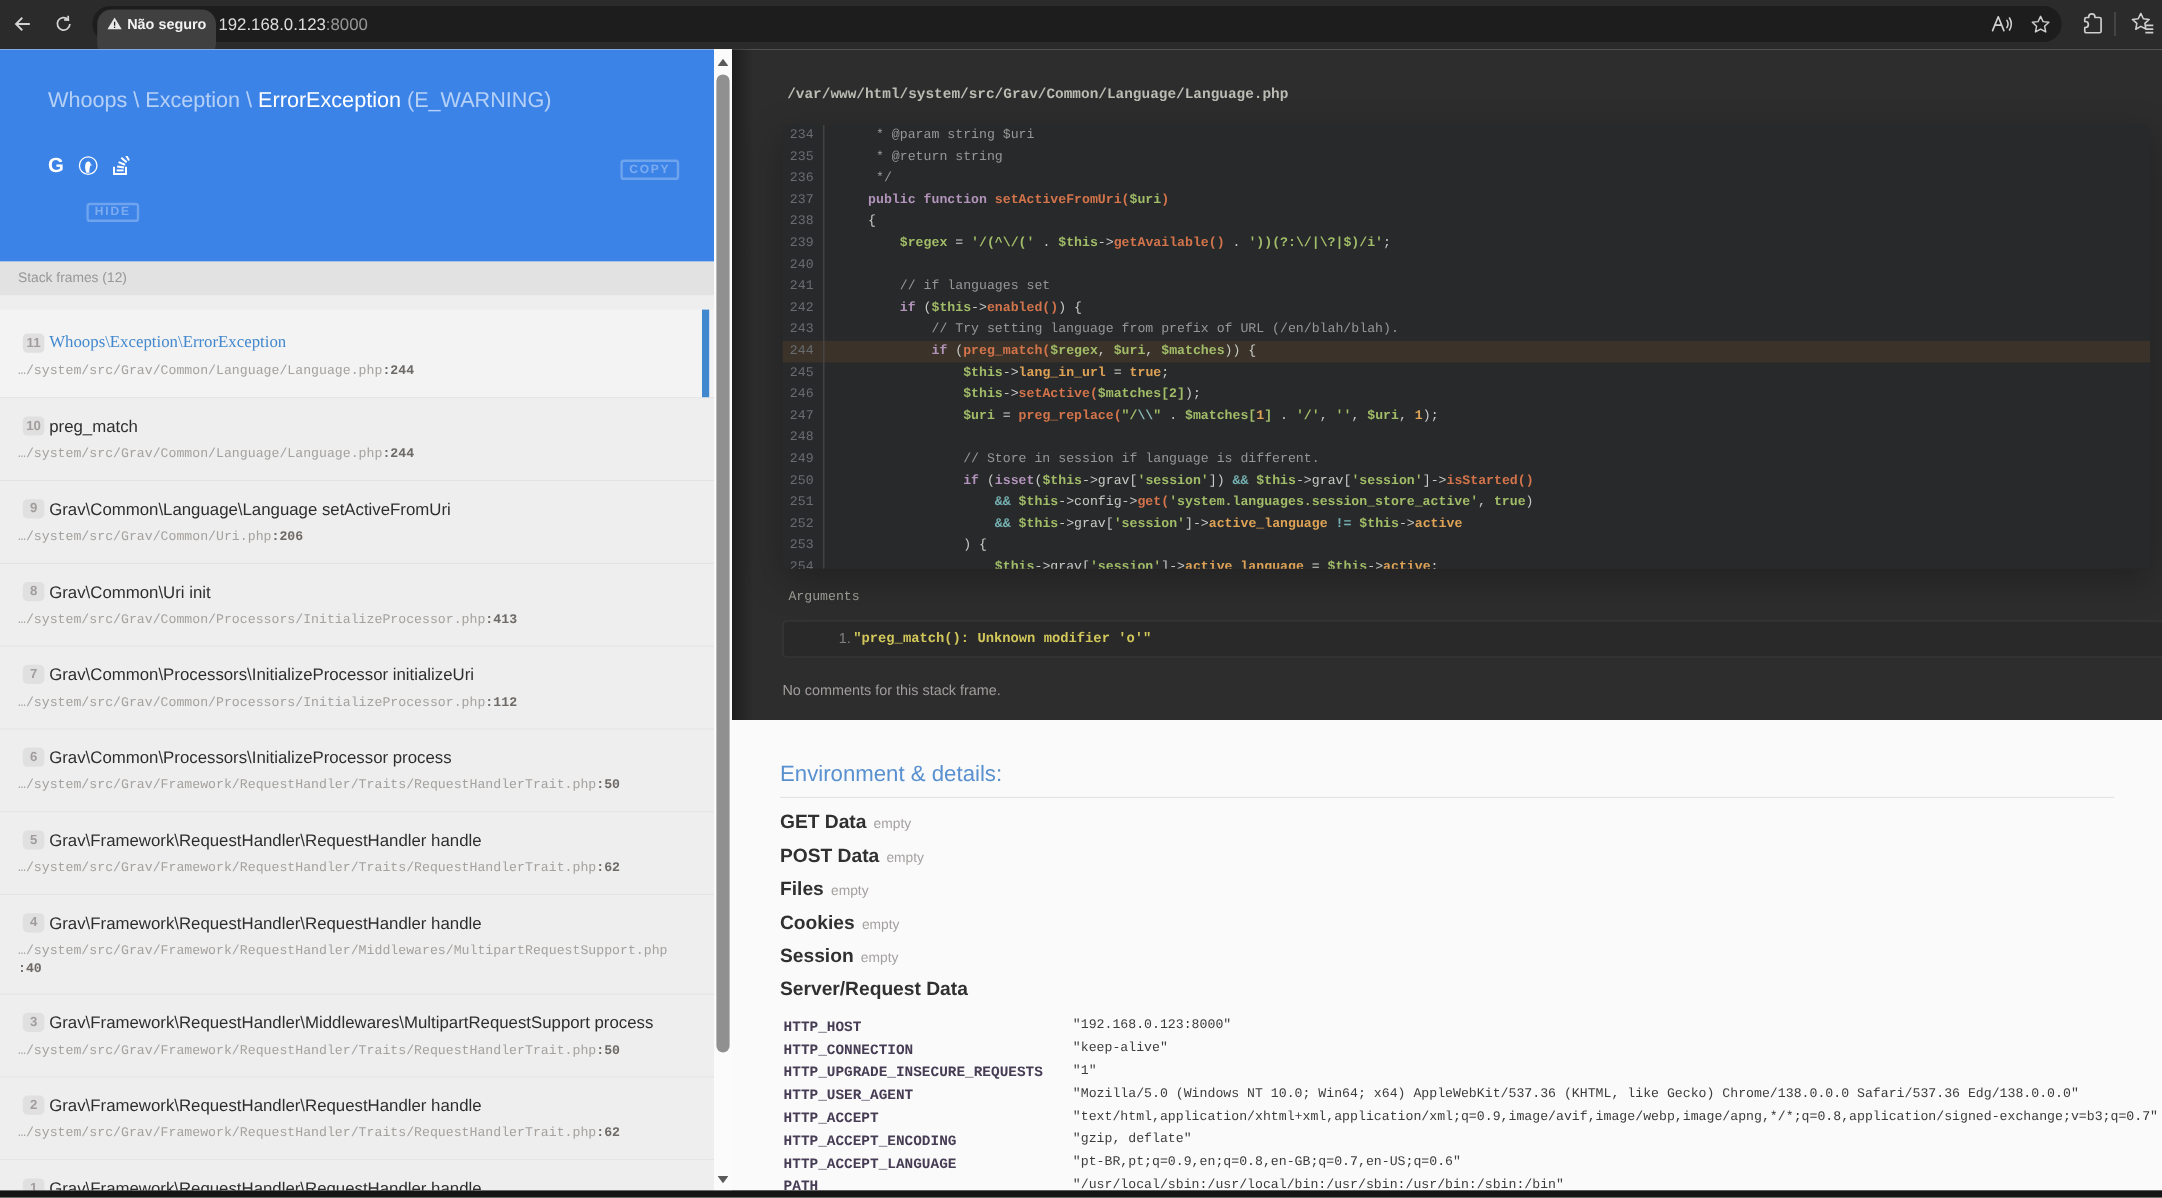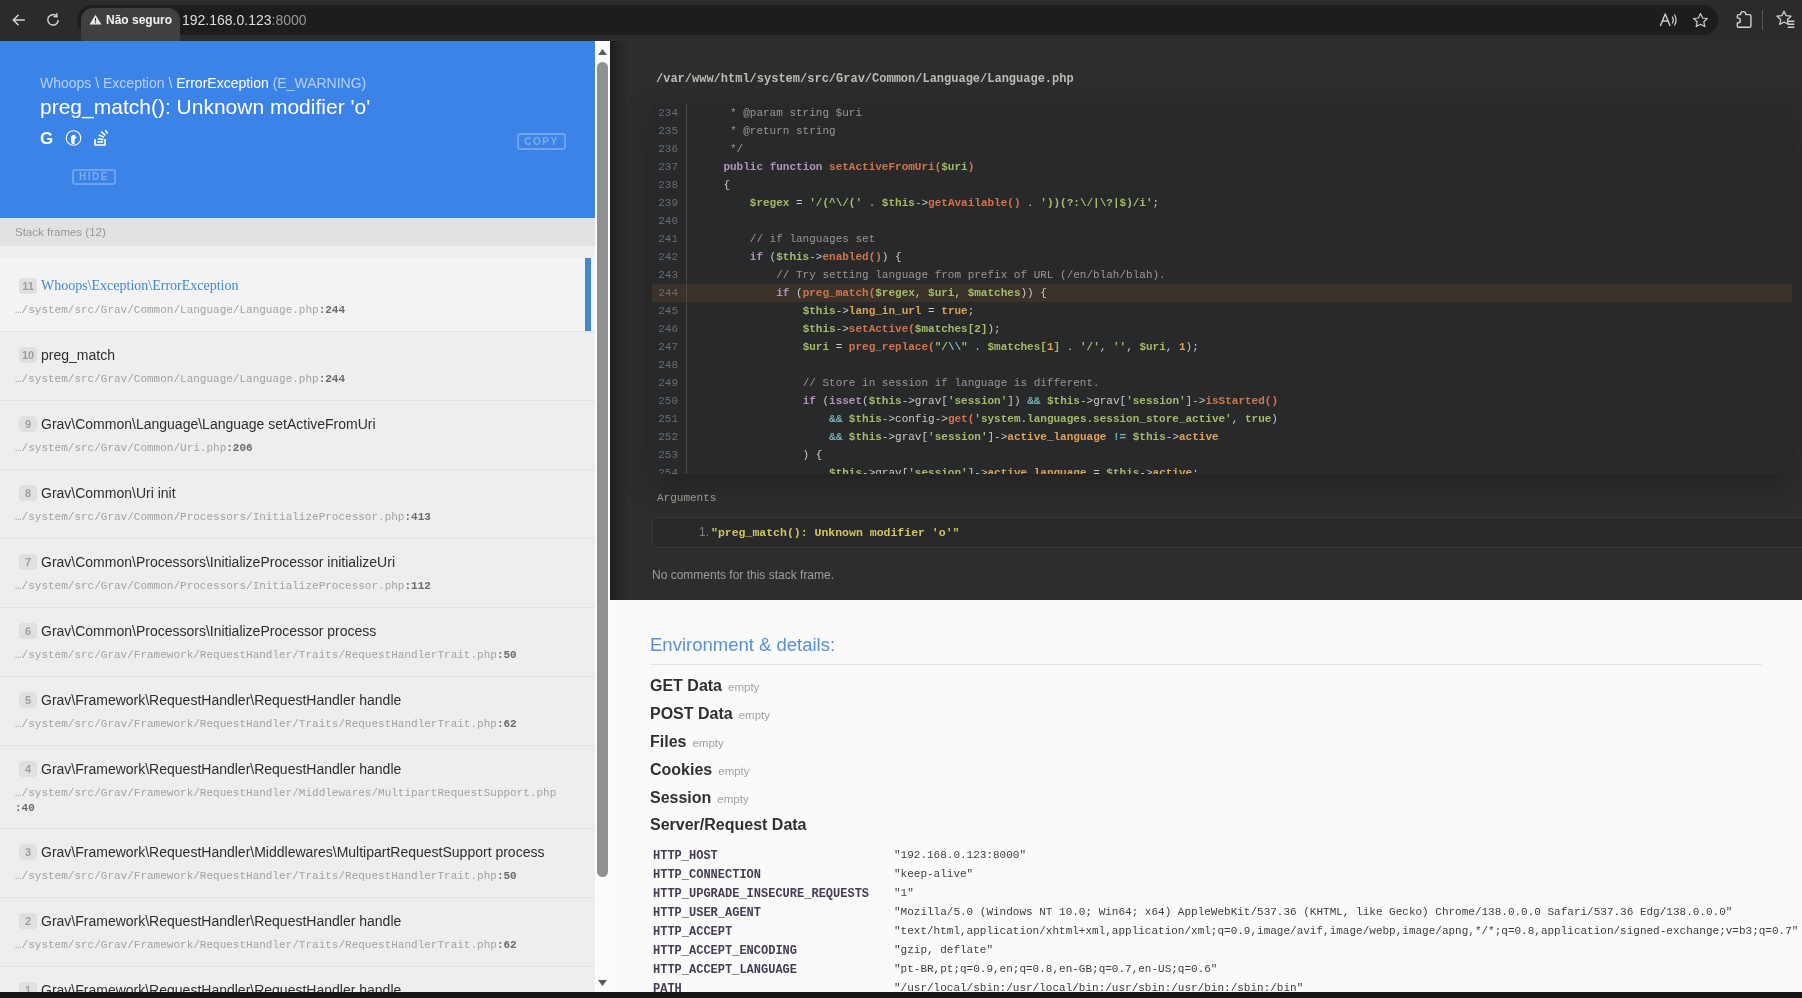--- a/index.html
+++ b/index.html
@@ -11,21 +11,21 @@
 #chip { position:absolute; left:4px; top:3px; height:40px; border-radius:12px; background:#404040; color:#f2f2f2; font-size:12px; font-weight:bold; padding:0 8px 0 25px; line-height:24px; }
 #chip svg { position:absolute; left:8px; top:5px; }
 #urltext { position:absolute; left:105px; top:0; line-height:30px; font-size:14px; color:#dddddd; }
 #urltext .port { color:#969696; }
 .urlicon { position:absolute; top:5px; }
 #chromeicons { position:absolute; top:9px; }
 #vline { position:absolute; left:1762px; top:10px; width:1px; height:20px; background:#555; }
 #app { position:absolute; left:0; top:41px; width:1802px; height:951px; background:#eeeeee; }
 #left { position:absolute; left:0; top:0; width:595px; height:951px; background:#eeeeee; overflow:hidden; }
 header { position:absolute; left:0; top:0; width:595px; height:177px; background:#3c83e8; color:#fff; }
-.exc-title { position:absolute; left:40px; top:34px; font-size:14px; line-height:17px; color:rgba(255,255,255,0.62); }
+.exc-title { position:absolute; left:40px; top:34px; font-size:18px; line-height:17px; color:rgba(255,255,255,0.62); }
 .exc-title .strong { color:#fff; }
 .exc-message { position:absolute; left:40px; top:54px; font-size:21px; line-height:24px; color:#fff; }
 .hicons { position:absolute; left:40px; top:89px; height:16px; }
 .hbtn { position:absolute; border:2px solid rgba(255,255,255,0.26); border-radius:3px; color:rgba(255,255,255,0.33); font-size:10px; font-weight:bold; letter-spacing:1.5px; text-align:center; font-family:"Liberation Sans",sans-serif;margin-left:32px; }
 #copybtn { left:485px; top:92px; width:49px; height:17px; line-height:13px; }
 #hidebtn { left:40px; top:128px; width:44px; height:16px; line-height:12px; }
 #framesdesc { position:absolute; left:0; top:177px; width:595px; height:28px; background:#e2e2e2; color:#979797; font-size:11.5px; line-height:29px; padding-left:15px; }
 #frames { position:absolute; left:0; top:205px; width:595px; }
 .frame { position:relative; width:595px; background:#eee; border-bottom:1px solid #e3e3e3; }
 .frame .fidx { position:absolute; left:19px; width:18px; height:16px; background:#e0e0e0; border-radius:4px; color:#a29d9d; font-size:11px; font-weight:bold; text-align:center; line-height:16px; }
@@ -104,21 +104,20 @@
   <div id="vline"></div>
   <svg id="chromeicons" style="left:1774px; top:9px" width="22" height="22" viewBox="0 0 22 22">
       <path d="M10 2.2 L12.1 6.6 L17 7.2 L13.4 10.5 L14.2 15.2 L10 13 L5.8 15.4 L6.7 10.5 L3 7.2 L7.9 6.6 Z" stroke="#cfcfcf" stroke-width="1.3" fill="none" stroke-linejoin="round"></path>
       <path d="M13.8 12.2 H20.4 M13.8 15.2 H20.4 M13.8 18.2 H20.4" stroke="#cfcfcf" stroke-width="1.5"></path>
     </svg>
 </div>
 <div id="app">
   <div id="left">
     <header>
       <div class="exc-title">Whoops \ Exception \ <span class="strong">ErrorException</span> (E_WARNING)</div>
-      <div class="exc-message">preg_match(): Unknown modifier 'o'</div>
       <div class="hicons">
         <svg width="180" height="16" viewBox="0 0 180 16">
           <text x="0" y="13.5" fill="#fff" font-size="17" font-weight="bold" font-family="Liberation Sans">G</text>
           <circle cx="33.5" cy="8" r="7.3" stroke="#fff" stroke-width="1.1" fill="none"></circle>
           <path d="M31.9 13.9 C30.9 11.3 30.6 8.7 31.3 6.5 C31.8 5.0 33.2 4.3 34.4 4.8 C35.3 5.2 35.8 6.2 35.4 7.1 L37.3 7.5 L35.2 8.2 C34.8 10.1 34.2 12.0 34.6 13.9 Z" fill="#fff"></path>
           <g transform="translate(54,0)">
             <path d="M1 9 V15 H11 V9" stroke="#fff" stroke-width="1.6" fill="none"></path>
             <rect x="3.2" y="11.2" width="5.8" height="1.6" fill="#fff"></rect>
             <rect x="3.6" y="8.4" width="5.8" height="1.6" fill="#fff" transform="rotate(8 6.5 9.2)"></rect>
             <rect x="4.6" y="5.4" width="5.8" height="1.6" fill="#fff" transform="rotate(22 7.5 6.2)"></rect>

